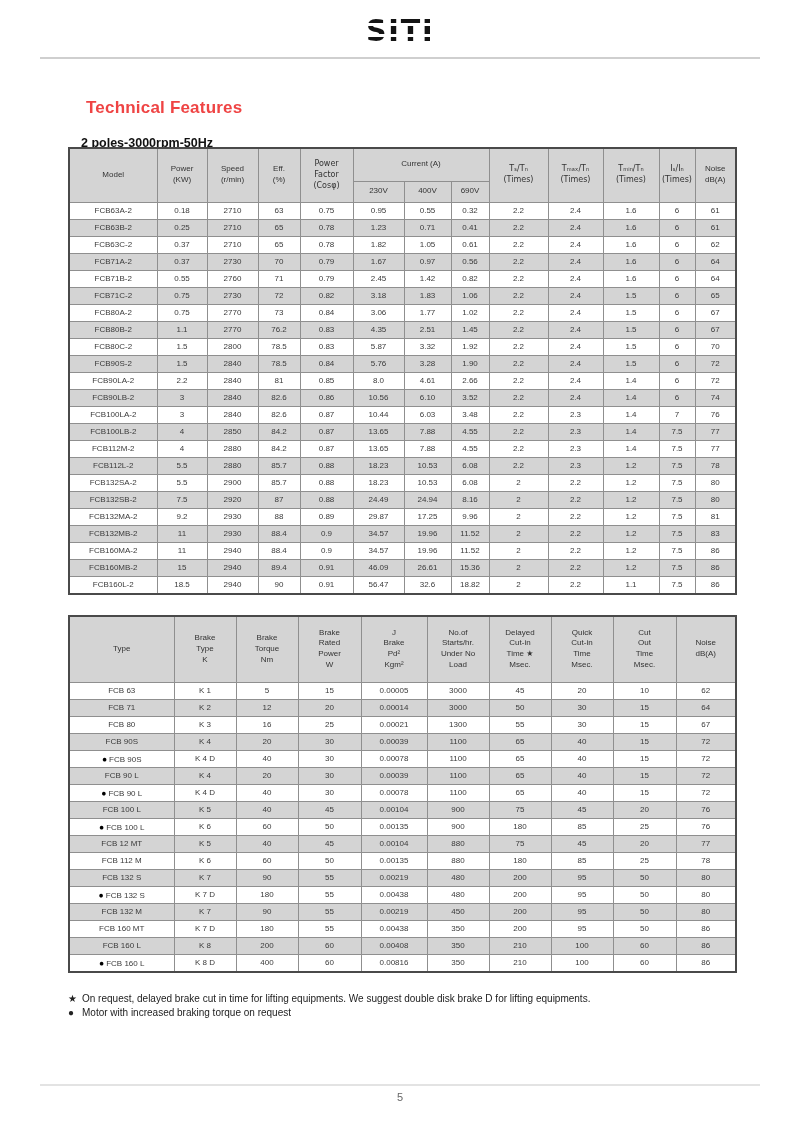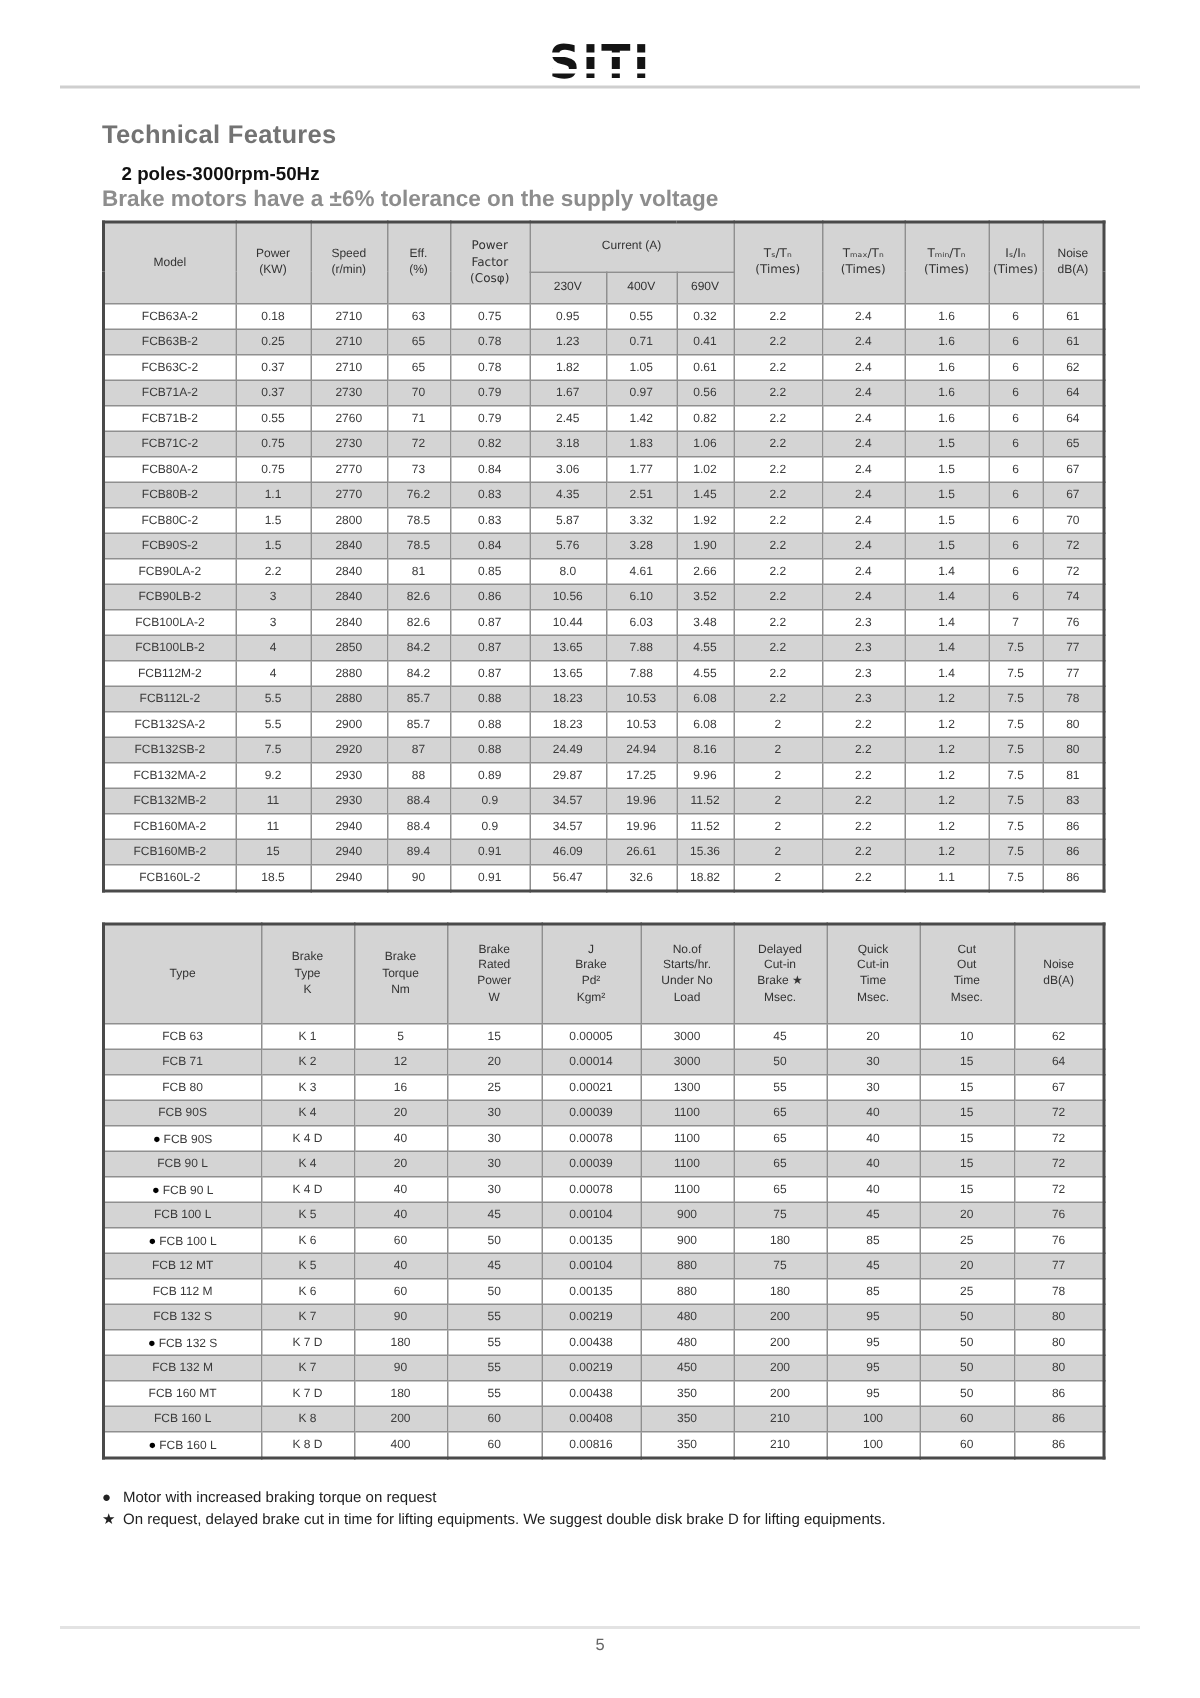--- a/index.html
+++ b/index.html
@@ -2,32 +2,32 @@
 <html><head>
 <meta charset="utf-8">
 <style>
   html,body { margin:0; padding:0; background:#fff; }
   .page {
     position:relative; width:800px; height:1132px; background:#ffffff;
     font-family:"Liberation Sans", sans-serif; color:#333;
     outline:1px solid #e6e6e6; overflow:hidden;
   }
   
-  .logo { position:absolute; top:24px; left:0; right:0; text-align:center; }
+  .logo { position:absolute; top:12px; left:0; right:0; text-align:center; }
   .logo-wrap { position:relative; display:inline-block; }
   .logo-text {
     font-family:"DejaVu Sans", sans-serif; font-weight:900; font-size:31px;
     letter-spacing:2px; color:#141414; display:inline-block; transform:scaleX(.92);
   }
   .slit { position:absolute; left:-3px; right:-3px; height:2.5px; background:#fff; }
   .slit.s1 { top:11px; } .slit.s2 { top:22px; }
   .top-rule { position:absolute; top:57px; left:40px; right:40px; border-top:2px solid #cfcfcf; }
   
   .titles { position:absolute; left:68px; top:80px; }
-  .section-title { margin:0; font-size:17px; font-weight:bold; color:#737373; letter-spacing:.2px; }
+  .section-title { margin:18px; font-size:17px; font-weight:bold; color:#ef4444; letter-spacing:.2px; }
   .poles { margin:9px 0 0 13px; font-size:12.5px; font-weight:bold; color:#111; }
   .tol-note { margin:1px 0 0 0; font-size:15px; font-weight:bold; color:#8d8d8d; }
   
   .tbl { position:absolute; left:68px; border-collapse:collapse; table-layout:fixed; width:668px; }
   .tbl, .tbl th, .tbl td { border:1px solid #8f8f8f; }
   .tbl { border:2px solid #4a4a4a; }
   .tbl th {
     background:#d4d4d4; font-weight:normal; font-size:8px; line-height:1.35;
     white-space:pre-line; text-align:center; vertical-align:middle; color:#333; padding:0 1px;
   }
@@ -495,21 +495,21 @@
         <th>J
 Brake
 Pd²
 Kgm²</th>
         <th>No.of
 Starts/hr.
 Under No
 Load</th>
         <th>Delayed
 Cut-in
-Brake ★
+Time ★
 Msec.</th>
         <th>Quick
 Cut-in
 Time
 Msec.</th>
         <th>Cut
 Out
 Time
 Msec.</th>
         <th>Noise
@@ -719,23 +719,23 @@
           <td>210</td>
           <td>100</td>
           <td>60</td>
           <td>86</td>
         </tr>
       </tbody>
   </table>
 
   <div class="footnotes">
     <p class="footnote">
+      <span class="fn-sym">★</span><span>On request, delayed brake cut in time for lifting equipments. We suggest double disk brake D for lifting equipments.</span>
+    </p>
+    <p class="footnote">
       <span class="fn-sym">●</span><span>Motor with increased  braking torque on request</span>
     </p>
-    <p class="footnote">
-      <span class="fn-sym">★</span><span>On request, delayed brake cut in time for lifting equipments. We suggest double disk brake D for lifting equipments.</span>
-    </p>
   </div>
 
   <div class="bottom-rule"></div>
   <div class="page-num">5</div>
 
 </div>
 
 </body></html>

